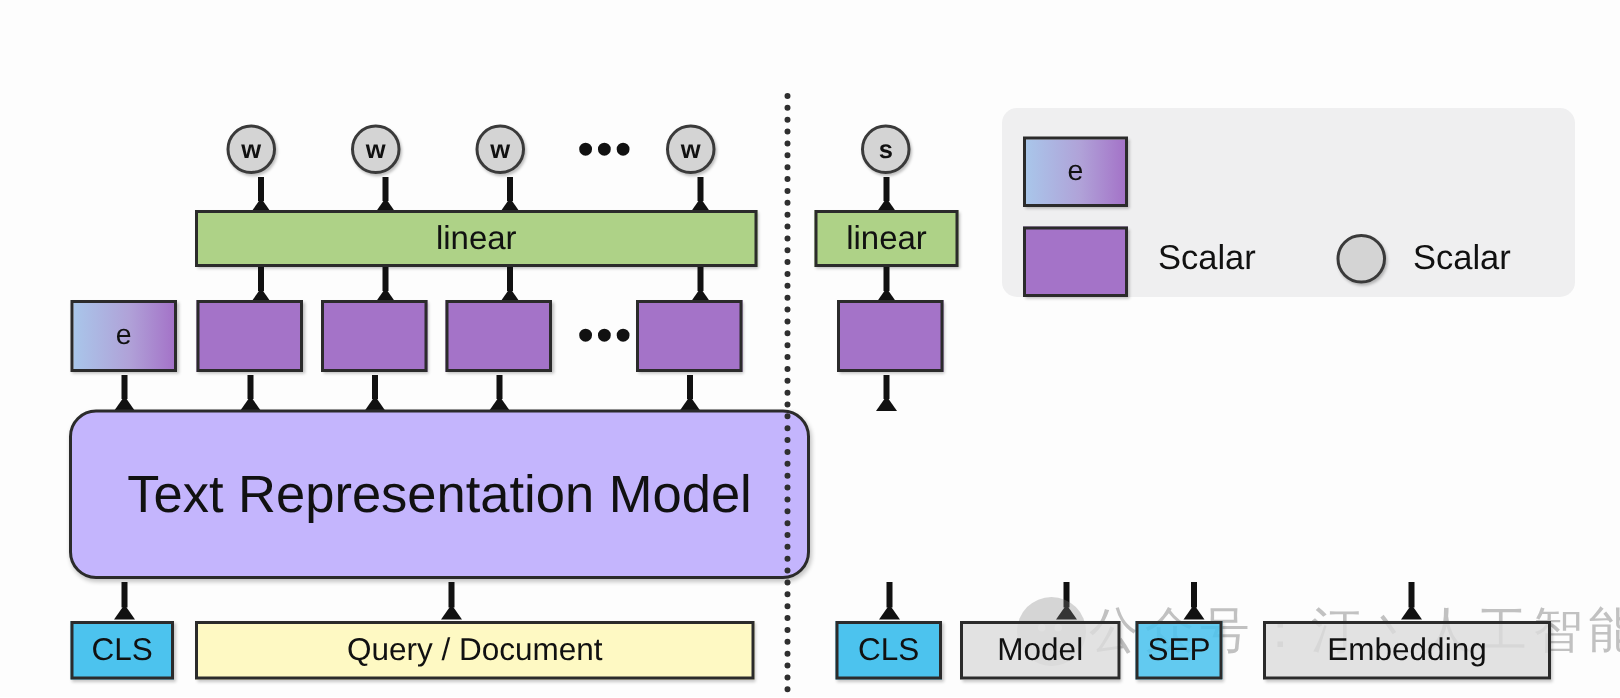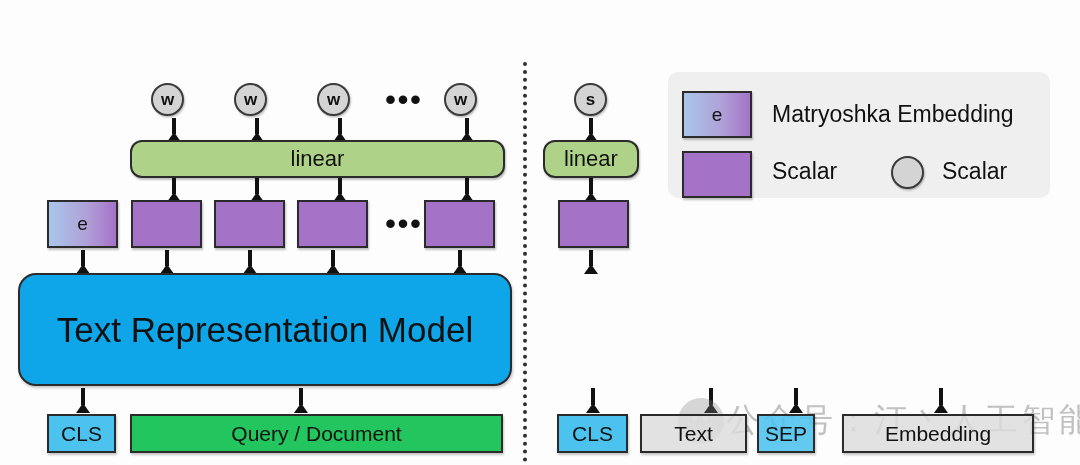--- a/index.html
+++ b/index.html
@@ -26,35 +26,36 @@
   .emb-box {
     background: linear-gradient(90deg, #a9c6ea 0%, #b0a2d8 55%, #a473c8 100%);
     border: 2.5px solid #2b2b2b;
     box-shadow: 1px 1.5px 2px rgba(0,0,0,0.25);
     display: flex; align-items: center; justify-content: center;
     color: #111; font-size: 19px;
   }
   .linear-box {
     background: #aed287;
     border: 2.5px solid #2b2b2b;
-    border-radius: 12px;
+    border-radius: 0;
     display: flex; align-items: center; justify-content: center;
     font-size: 22px; color: #111;
     box-shadow: 1px 1.5px 2px rgba(0,0,0,0.25);
   }
   .model-box {
-    background: #0ea5e9;
+    background: #c4b5fd;
     border: 2.5px solid #2b2b2b;
     border-radius: 18px;
     display: flex; align-items: center; justify-content: center;
     color: #111;
     box-shadow: 1px 2px 3px rgba(0,0,0,0.22);
+    margin-left: 28px;
   }
   .token-box {
-    background: #22c55e;
+    background: #fef9c3;
     border: 2.5px solid #2b2b2b;
     display: flex; align-items: center; justify-content: center;
     font-size: 21px; color: #111;
     box-shadow: 1px 1.5px 2px rgba(0,0,0,0.22);
   }
   .token-box.special {
     background: #4cc3ee;
   }
   .scalar-circle {
     border-radius: 50%;
@@ -272,35 +273,34 @@
   </div>
   <div class="abs arrow-up" style="left:934px; top:388px; width:14px; height:25px;">
     <div class="shaft"></div>
       <div class="head"></div>
   </div>
 
   <div class="abs token-box special" style="left:557px; top:414px; width:71px; height:39px; z-index:2;">
     <span>CLS</span>
   </div>
   <div class="abs token-box" style="left:640px; top:414px; width:107px; height:39px; z-index:2; background:rgba(220,220,220,0.82);">
-    <span>Text</span>
+    <span>Model</span>
   </div>
   <div class="abs token-box special" style="left:757px; top:414px; width:58px; height:39px; z-index:2; background:rgba(76,195,238,0.88);">
     <span>SEP</span>
   </div>
   <div class="abs token-box" style="left:842px; top:414px; width:192px; height:39px; z-index:2; background:rgba(220,220,220,0.82);">
     <span>Embedding</span>
   </div>
 
   <div class="abs legend-panel" style="left:668px; top:72px; width:382px; height:126px;">
 
     <div class="abs emb-box" style="left:14px; top:19px; width:70px; height:47px;">
       <span>e</span>
     </div>
-    <div class="abs legend-label" style="left:104px; top:19px; height:47px;">Matryoshka Embedding</div>
 
     <div class="abs vec-box" style="left:14px; top:79px; width:70px; height:47px;"></div>
     <div class="abs legend-label" style="left:104px; top:79px; height:40px;">Scalar</div>
 
     <div class="abs scalar-circle" style="left:223px; top:84px; width:33px; height:33px;"></div>
     <div class="abs legend-label" style="left:274px; top:79px; height:40px;">Scalar</div>
   </div>
 
 </div>
 

